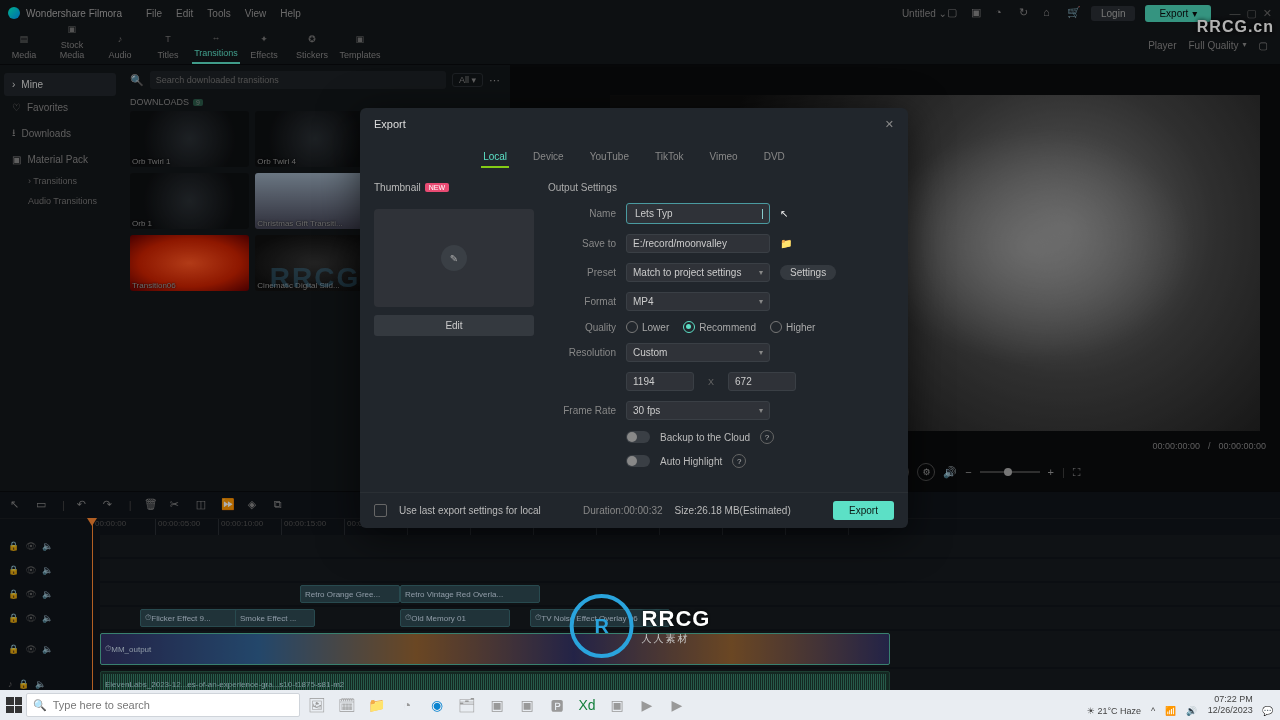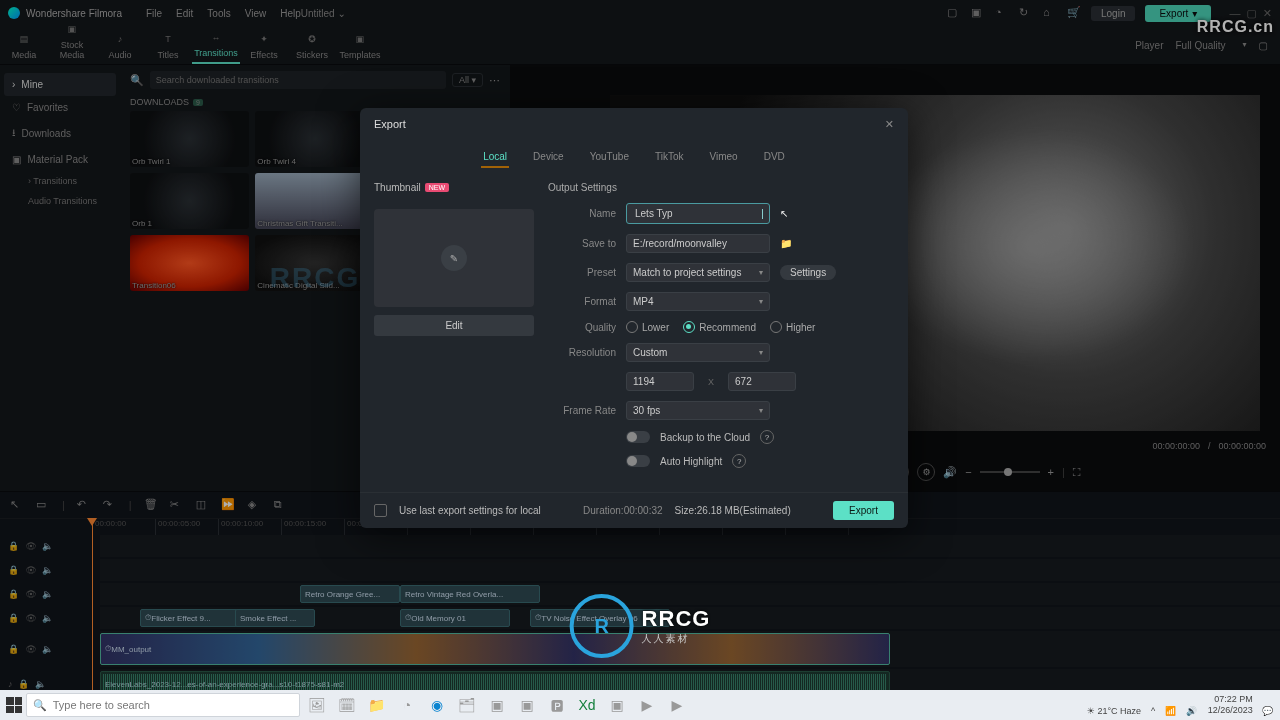--- a/index.html
+++ b/index.html
@@ -1,33 +1,33 @@
 <!DOCTYPE html>
 <html><head>
 <meta charset="utf-8">
 <style>
 html,body{margin:0;padding:0;background:#000;font-family:"Segoe UI",Arial,sans-serif;font-size:11px;color:#999;width:1280px;height:720px;overflow:hidden;position:relative}
 .app{background:#1a1d21;width:1280px;height:690px;position:relative}
 .titlebar{height:26px;background:#14171a;display:flex;align-items:center;padding:0 8px;color:#888}
 .titlebar .logo{width:12px;height:12px;border-radius:50%;background:linear-gradient(135deg,#00ffcc,#0099ff);margin-right:6px}
 .titlebar .appname{font-size:10px;color:#aaa}
 .titlebar .menu{display:flex;gap:14px;margin-left:24px;font-size:10px;color:#999}
-.titlebar .docname{flex:1;text-align:left;font-size:10px;color:#888}
+.titlebar .docname{flex:1;text-align:right;font-size:10px;color:#888}
 .titlebar .rightcluster{display:flex;gap:10px;align-items:center}
 .titlebar .ricon{width:14px;height:14px;color:#888}
 .loginbtn{background:#2a2f34;color:#aaa;padding:2px 10px;border-radius:3px;font-size:10px}
 .exportbtn{background:#4cd5b8;color:#0b0c0e;padding:3px 14px;border-radius:3px;font-size:10px;display:flex;align-items:center;gap:4px}
 .minmax{display:flex;gap:6px;margin-left:8px;color:#666}
 
 .toolbar{height:38px;background:#14171a;display:flex;align-items:flex-end;border-bottom:1px solid #0a0b0d}
 .tooltab{width:48px;text-align:center;font-size:9px;color:#888;padding:3px 0 4px}
 .tooltab .ticon{display:block;margin:0 auto 2px;width:16px;height:14px;color:#777}
 .tooltab.active{color:#5ce0c6;border-bottom:2px solid #5ce0c6}
 .playerbar{margin-left:auto;display:flex;align-items:center;gap:12px;padding:0 12px;height:100%;font-size:10px;color:#888}
-.fq{display:flex;align-items:flex-start;gap:13px}
+.fq{display:flex;align-items:flex-start;gap:0}
 
 .body{display:flex;height:calc(100% - 64px - 200px)}
 .sidebar{width:112px;background:#14171a;padding:8px 4px;font-size:10px}
 .side-item{display:flex;align-items:center;gap:6px;padding:6px 8px;color:#888;border-radius:3px}
 .side-item.active{background:#21262b;color:#ddd}
 .side-sub{padding:5px 8px 5px 24px;color:#777;font-size:9px}
 
 .mediazone{flex:0 0 370px;background:#14171a;padding:6px 10px;position:relative}
 .searchrow{display:flex;align-items:center;gap:6px;margin-bottom:8px}
 .searchrow input{flex:1;background:#1e2226;border:none;color:#888;font-size:9px;padding:4px 6px;border-radius:3px}
@@ -68,21 +68,21 @@
 .clip.aud{background:#1e3a32;border:1px solid #2a5a48}
 .clip.aud::after{content:"";position:absolute;inset:2px;background:repeating-linear-gradient(90deg,rgba(80,200,160,.5)0 1px,transparent 1px 2px)}
 
 
 .modal-back{position:absolute;inset:0;background:rgba(0,0,0,.3)}
 .export-dlg{position:absolute;left:360px;top:108px;width:548px;height:420px;background:#21262c;border-radius:6px;box-shadow:0 8px 40px rgba(0,0,0,.6);color:#bbb;font-size:10px;display:flex;flex-direction:column}
 .dlg-title{padding:10px 14px;font-size:11px;color:#ddd;display:flex;justify-content:space-between}
 .dlg-close{cursor:pointer;color:#888}
 .dlg-tabs{display:flex;justify-content:center;gap:22px;padding:6px 0;font-size:10px}
 .dlg-tabs .t{color:#888;padding:4px 2px}
-.dlg-tabs .t.active{color:#5ce0c6;border-bottom:2px solid #a16207}
+.dlg-tabs .t.active{color:#5ce0c6;border-bottom:2px solid #84cc16}
 .dlg-body{flex:1;display:flex;padding:8px 14px 0;gap:14px;overflow:hidden}
 .dlg-left{width:160px}
 .thumb-lbl{display:flex;align-items:center;gap:4px;margin-bottom:16px}
 .newbadge{background:#e94b73;color:#fff;font-size:7px;padding:1px 4px;border-radius:2px}
 .thumbbox{height:98px;background:#2f3238;border-radius:4px;display:flex;align-items:center;justify-content:center}
 .pen{width:26px;height:26px;border-radius:50%;background:#3a3f45;display:flex;align-items:center;justify-content:center;color:#aaa}
 .editbtn{margin-top:8px;background:#34393f;text-align:center;padding:5px 0;border-radius:3px;color:#ccc;font-size:10px}
 .dlg-right{flex:1;padding-right:6px;overflow-y:auto}
 .secthdr{color:#aaa;margin-bottom:10px;font-size:10px}
 .field{display:flex;align-items:center;margin-bottom:10px;gap:10px}

